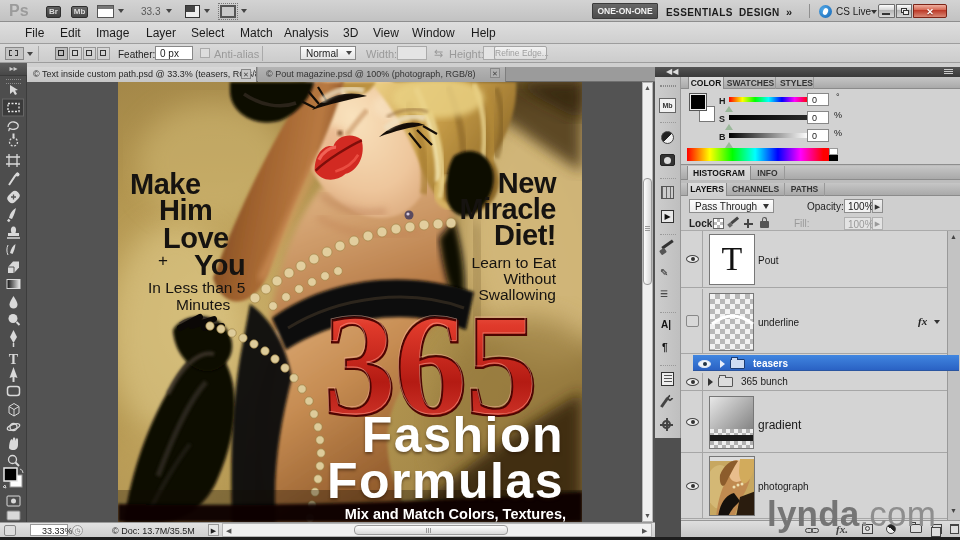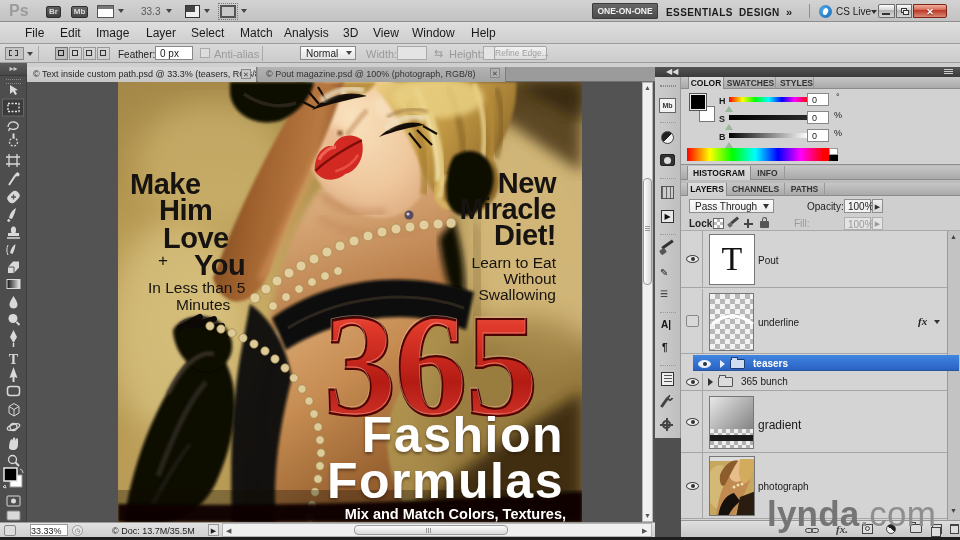--- a/index.html
+++ b/index.html
@@ -392,21 +392,21 @@
 
 <div class="a" style="left:642px;top:82px;width:11px;height:440px;background:#f0f0f0;border:1px solid #b5b5b5">
   <div class="a" style="left:1px;top:0px;width:7px;height:9px;text-align:center;font-size:7px;color:#555;line-height:9px">▲</div>
   <div class="a" style="left:0px;top:95px;width:9px;height:107px;background:linear-gradient(90deg,#fdfdfd,#d8d8d8);border:1px solid #9a9a9a;border-radius:4px"></div>
   <div class="a" style="left:2px;top:143px;width:5px;height:1px;background:#999;box-shadow:0 2px 0 #999,0 4px 0 #999"></div>
   <div class="a" style="left:1px;top:428px;width:7px;height:9px;text-align:center;font-size:7px;color:#555;line-height:9px">▼</div>
 </div>
 
 <div class="a" style="left:0;top:522px;width:657px;height:15px;background:linear-gradient(#e2e2e2,#cfcfcf);border-top:1px solid #9a9a9a;font-size:9px;color:#222">
   <div class="a" style="left:4px;top:2px;width:12px;height:11px;border:1px solid #888;background:#ddd;border-radius:2px"></div>
-  <div class="a" style="left:30px;top:1px;width:38px;height:12px;background:#fff;border:1px solid #999;padding:1px 0 0 0">33.33%</div>
+  <div class="a" style="left:30px;top:1px;width:38px;height:12px;background:#fff;border:1px solid #999;padding:1px 0 0 11px">33.33%</div>
   <div class="a" style="left:72px;top:2px;width:11px;height:11px;border:1px solid #999;border-radius:50%;background:#e8e8e8;font-size:7px;text-align:center;line-height:10px;color:#666">◷</div>
   <span class="a" style="left:112px;top:3px">© Doc: 13.7M/35.5M</span>
   <div class="a" style="left:208px;top:1px;width:11px;height:12px;background:#e6e6e6;border:1px solid #999;font-size:7px;text-align:center;line-height:11px;color:#222">▶</div>
 
   <div class="a" style="left:222px;top:0px;width:430px;height:14px;background:#f0f0f0;border:1px solid #b5b5b5">
     <span class="a" style="left:3px;top:3px;font-size:7px;color:#555">◀</span>
     <div class="a" style="left:131px;top:1px;width:154px;height:10px;background:linear-gradient(#fdfdfd,#d8d8d8);border:1px solid #9a9a9a;border-radius:4px"></div>
     <div class="a" style="left:203px;top:4px;width:1px;height:5px;background:#999;box-shadow:2px 0 0 #999,4px 0 0 #999"></div>
     <span class="a" style="left:419px;top:3px;font-size:7px;color:#555">▶</span>
   </div>

